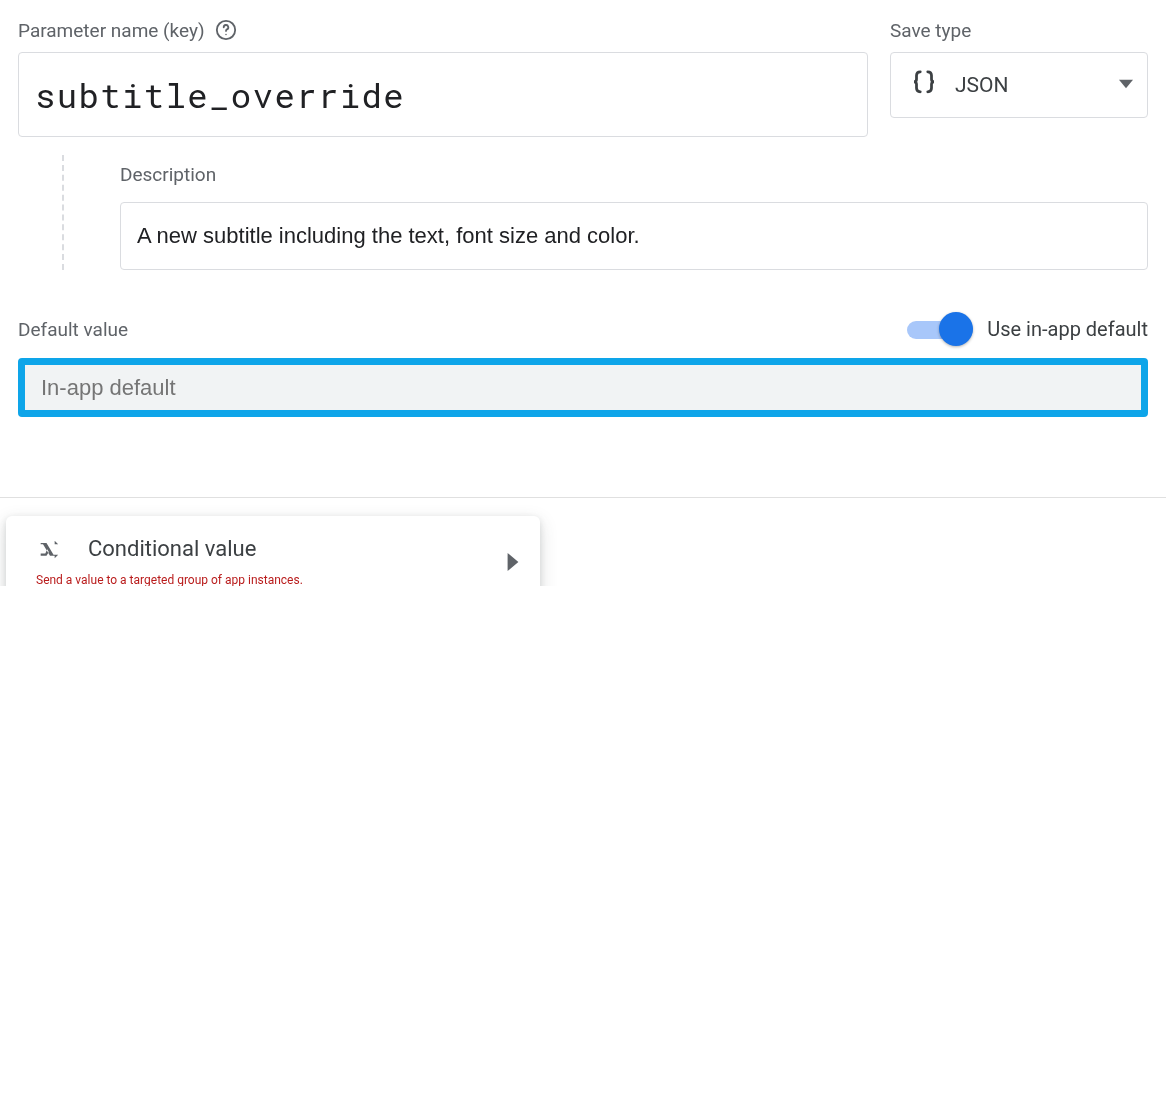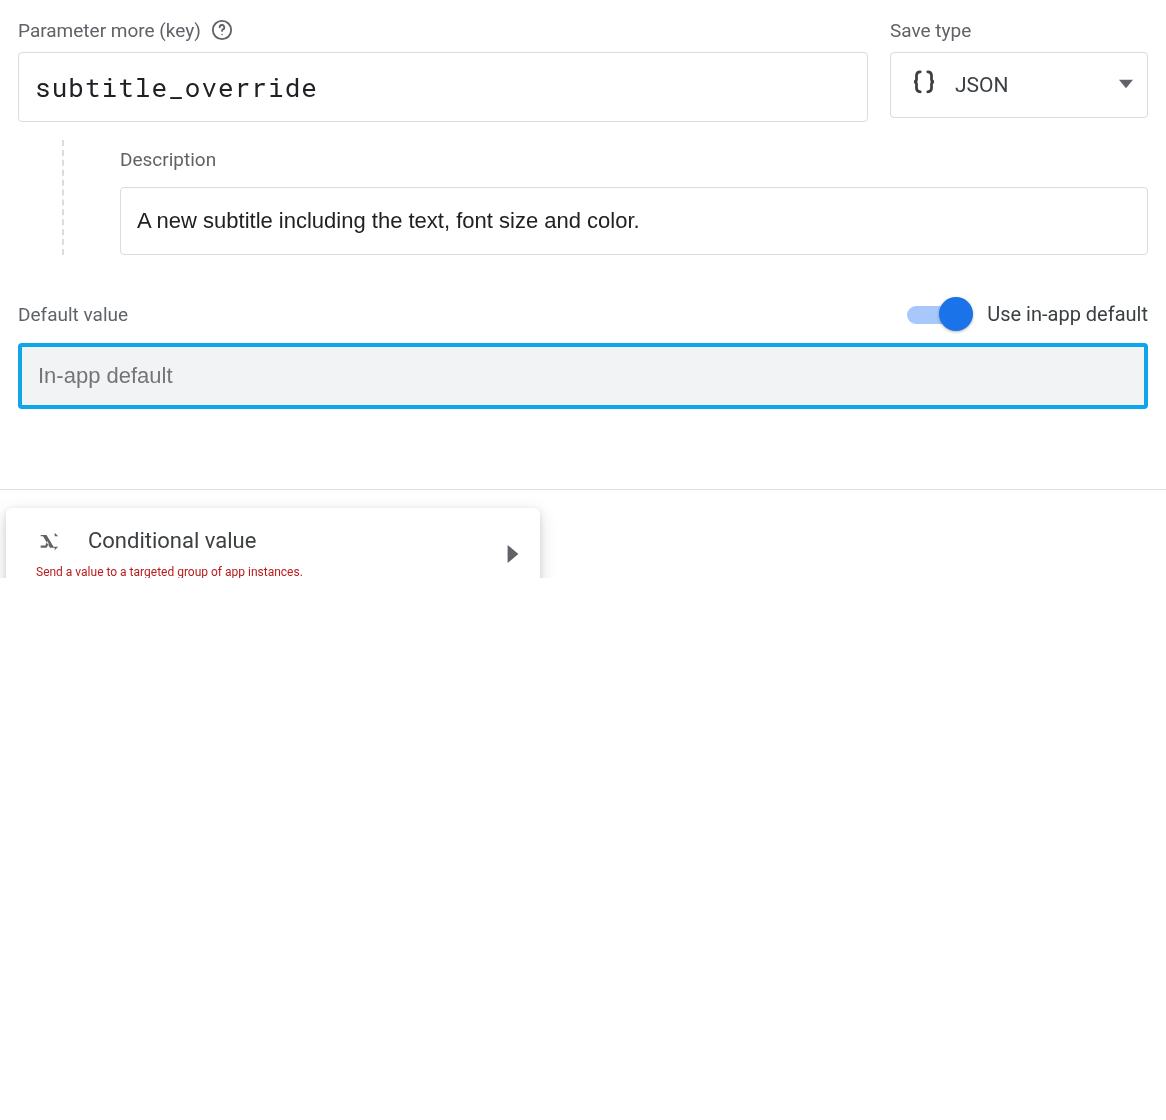--- a/index.html
+++ b/index.html
@@ -34,25 +34,25 @@
     .help-circle {
       width: 22px; height: 22px;
       display: inline-flex;
       align-items: center;
       justify-content: center;
       color: #5f6368;
       cursor: pointer;
     }
     .text-input {
       width: 100%;
-      height: 70px;
+      height: 85px;
       border: 1px solid #dadce0;
       border-radius: 4px;
       font-family: 'Roboto Mono', ui-monospace, Consolas, monospace;
-      font-size: 26px;
+      font-size: 34px;
       letter-spacing: 0.04em;
       padding: 0 16px;
       color: #202124;
       background: #fff;
     }
     .select-box {
       width: 100%;
       height: 66px;
       border: 1px solid #dadce0;
       border-radius: 4px;
@@ -130,22 +130,22 @@
       border-radius: 50%;
       background: #1a73e8;
       box-shadow: 0 1px 3px rgba(0,0,0,0.3);
     }
     .toggle-label {
       font-size: 20px;
       color: #3c4043;
     }
     .default-input {
       width: 100%;
-      height: 66px;
-      border: 4px solid #0ea5e9;
+      height: 59px;
+      border: 7px solid #0ea5e9;
       border-radius: 4px;
       font-size: 22px;
       padding: 0 16px;
       color: #5f6368;
       background: #f1f3f4;
     }
 
     .divider {
       height: 1px;
       background: #e0e0e0;
@@ -224,21 +224,21 @@
       margin-top: 6px;
     }
   </style>
 </head>
 <body>
 
 <div class="form-area">
   <div class="row-top">
     <div class="col-name">
       <div class="label-line">
-        <span class="field-label">Parameter more (key)</span>
+        <span class="field-label">Parameter name (key)</span>
         <span class="help-circle">
           <svg width="22" height="22" viewBox="0 0 24 24" fill="none" stroke="currentColor" stroke-width="2">
             <circle cx="12" cy="12" r="10"></circle>
             <path d="M9.5 9a2.5 2.5 0 1 1 3.5 2.3c-.8.4-1 .9-1 1.7" stroke-linecap="round"></path>
             <circle cx="12" cy="17" r="0.8" fill="currentColor" stroke="none"></circle>
           </svg>
         </span>
       </div>
       <input class="text-input" type="text" value="subtitle_override" style="">
     </div>

